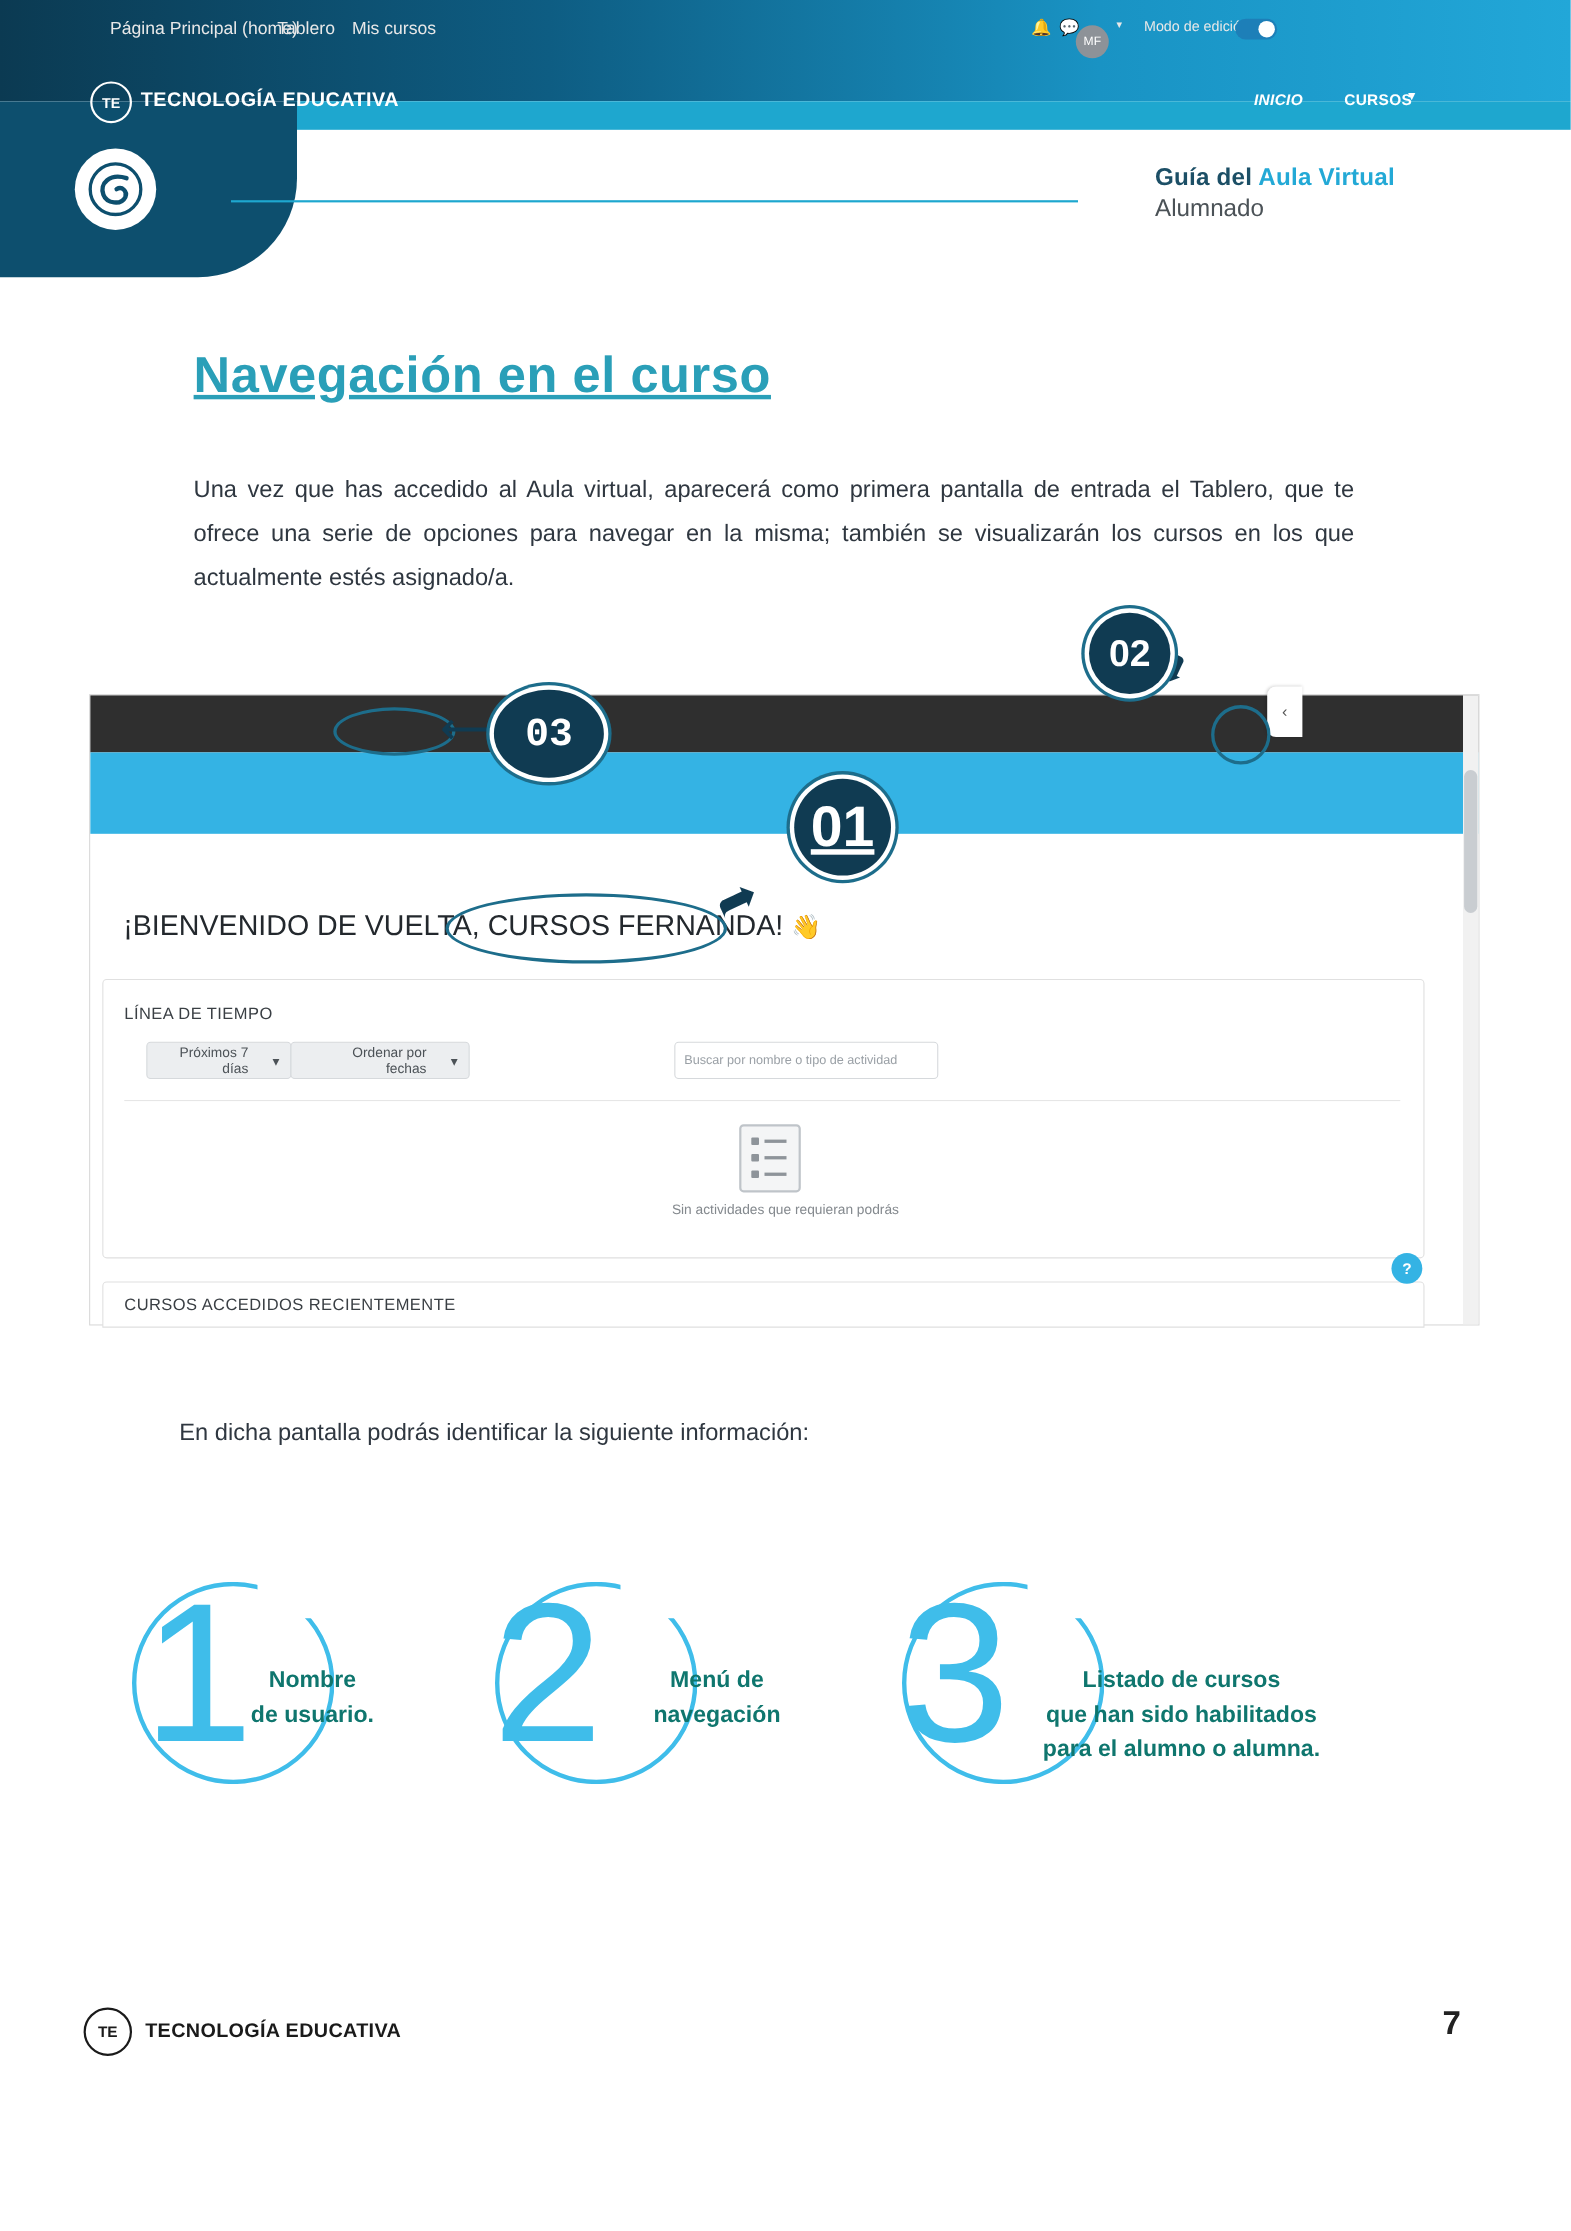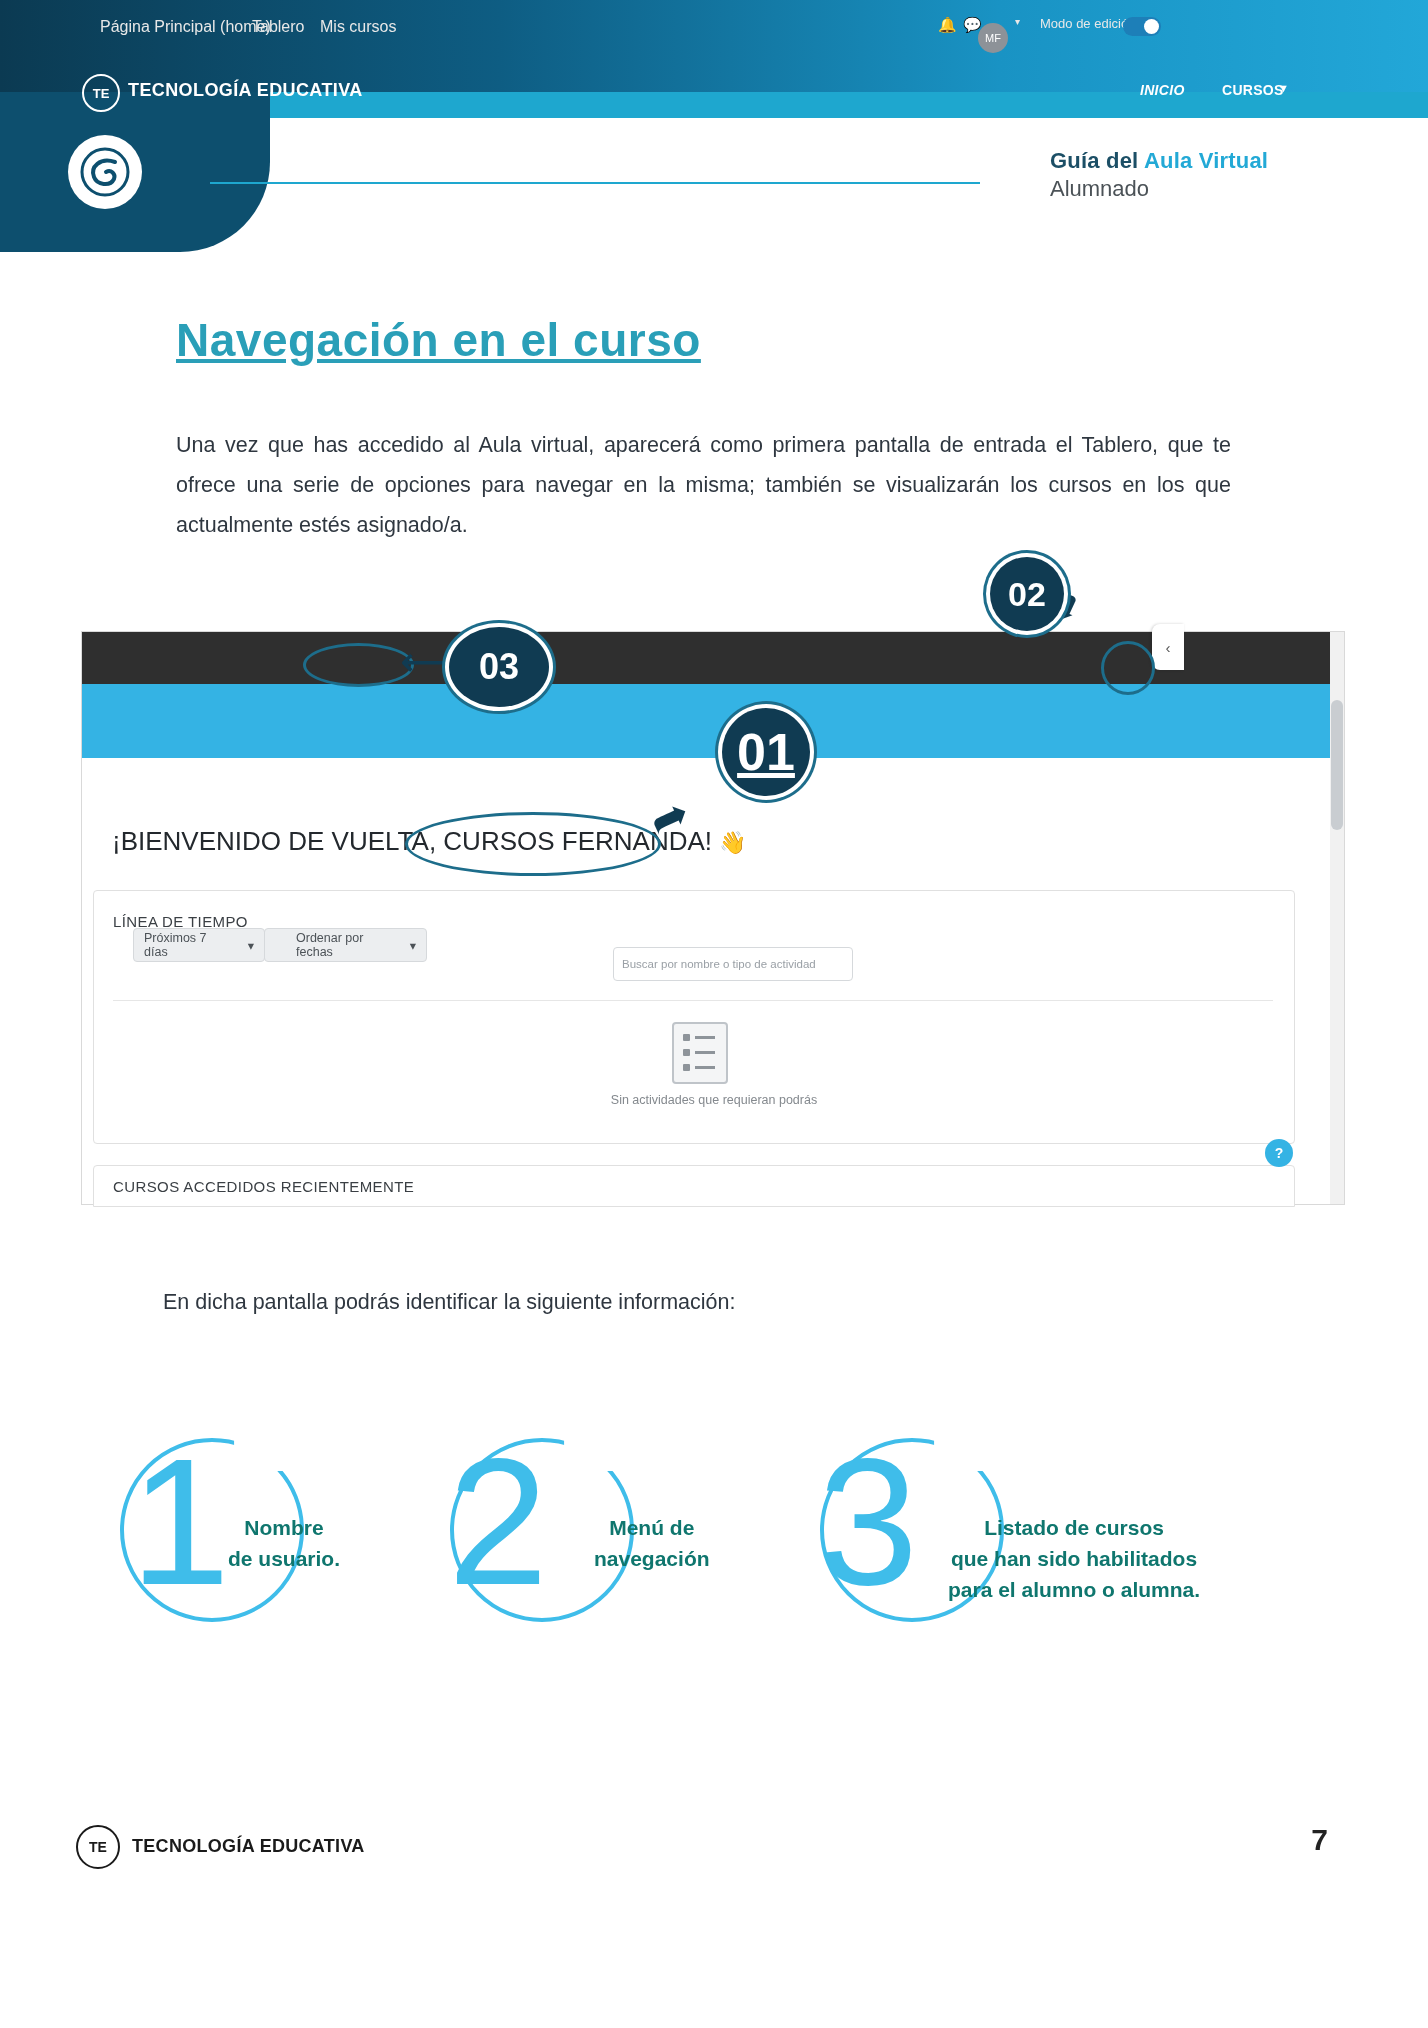--- a/index.html
+++ b/index.html
@@ -233,30 +233,31 @@
   }
   .card-label {
     position: absolute;
     top: 913px; left: 113px;
     font-size: 15px;
     color: #3a3f44;
     letter-spacing: .4px;
   }
   .pill-select {
     position: absolute;
-    top: 928px;
+    top: 947px;
     height: 32px;
     background: #eceef0;
     border: 1px solid #d6d9dc;
     border-radius: 4px;
     color: #4c5257;
     font-size: 12.5px;
     display: flex; align-items: center;
     padding: 0 10px;
     gap: 22px;
+    text-align: right;
   }
   .search-box {
     position: absolute;
     top: 947px; left: 613px;
     width: 222px; height: 32px;
     background: #ffffff;
     border: 1px solid #d6d9dc;
     border-radius: 4px;
     color: #9aa0a6;
     font-size: 11.5px;
@@ -342,21 +343,21 @@
     position: absolute;
     border-radius: 50%;
     background: #103b52;
     color: #ffffff;
     font-weight: bold;
     display: flex; align-items: center; justify-content: center;
     box-shadow: 0 0 0 4px #ffffff, 0 0 0 7px #1d6d8b;
   }
   .badge-01 { top: 708px; left: 722px; width: 88px; height: 88px; font-size: 52px; text-decoration: underline; }
   .badge-02 { top: 557px; left: 990px; width: 74px; height: 74px; font-size: 34px; }
-  .badge-03 { top: 627px; left: 449px; width: 100px; height: 80px; font-size: 36px; }
+  .badge-03 { top: 627px; left: 449px; width: 100px; height: 80px; font-size: 36px; font-family: Liberation Mono, monospace; }
 
   .ellipse-name {
     position: absolute;
     top: 812px; left: 405px;
     width: 250px; height: 58px;
     border: 3px solid #1d6d8b;
     border-radius: 50%;
   }
   .ellipse-avatar {
     position: absolute;

